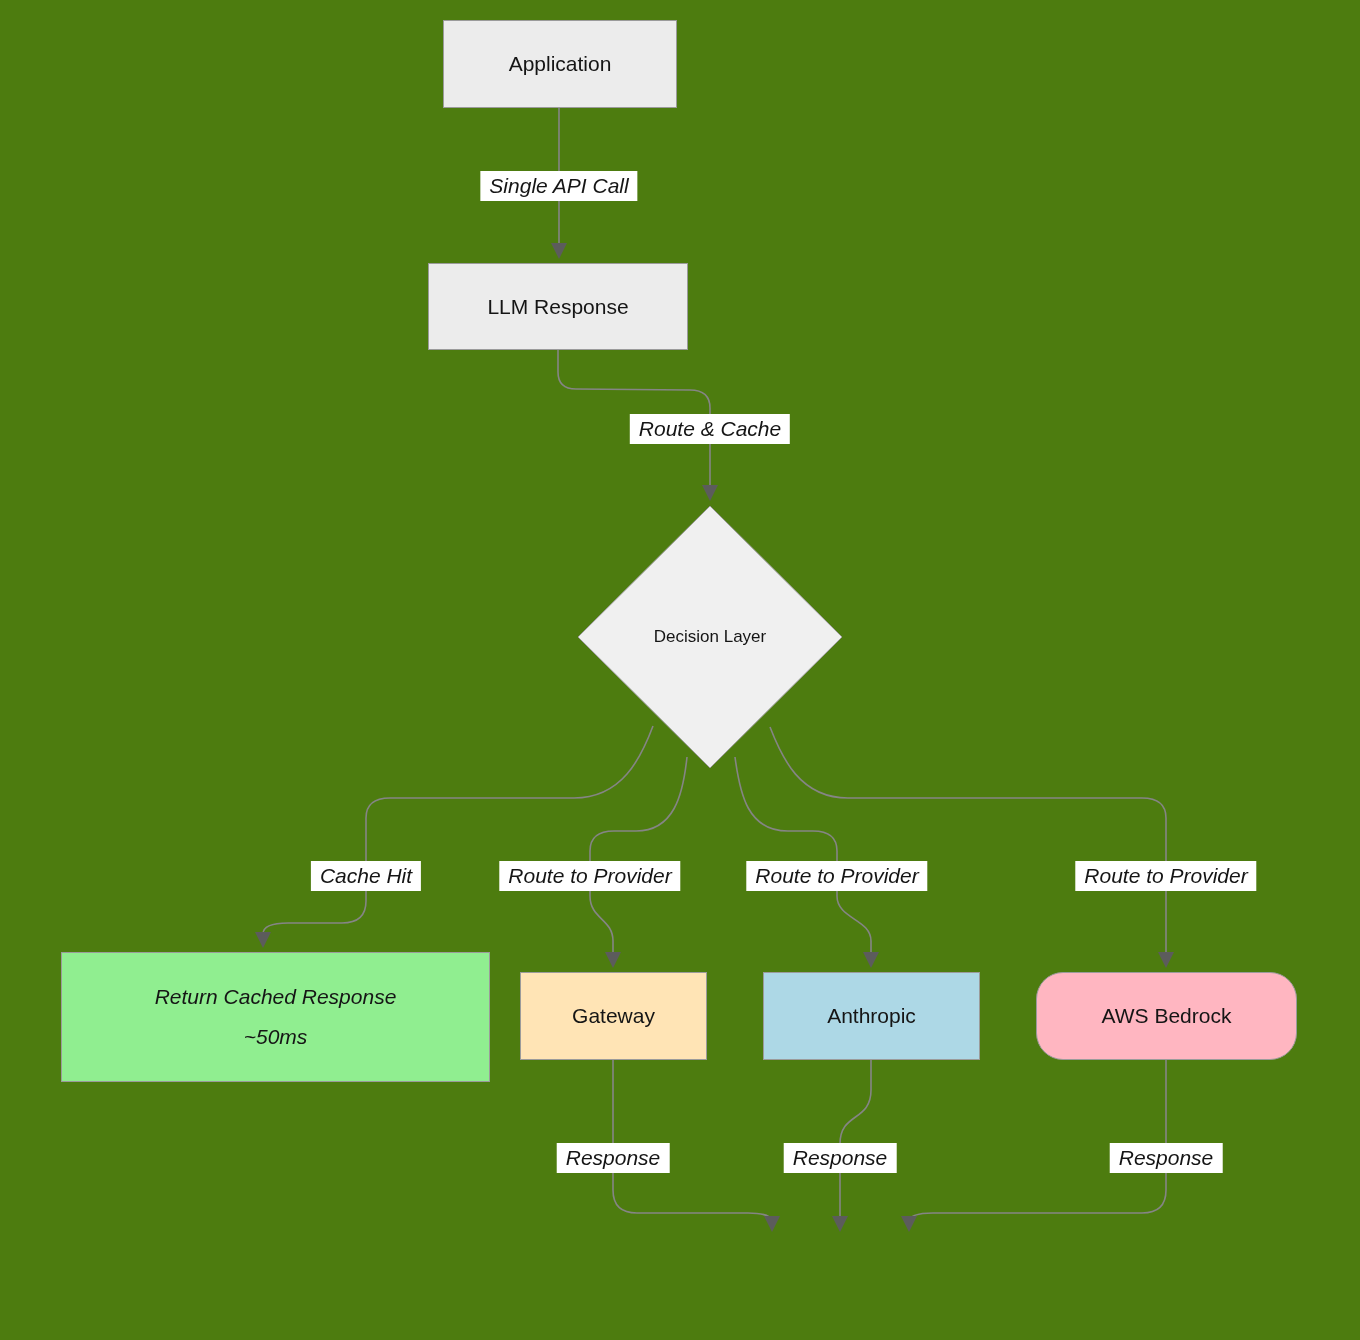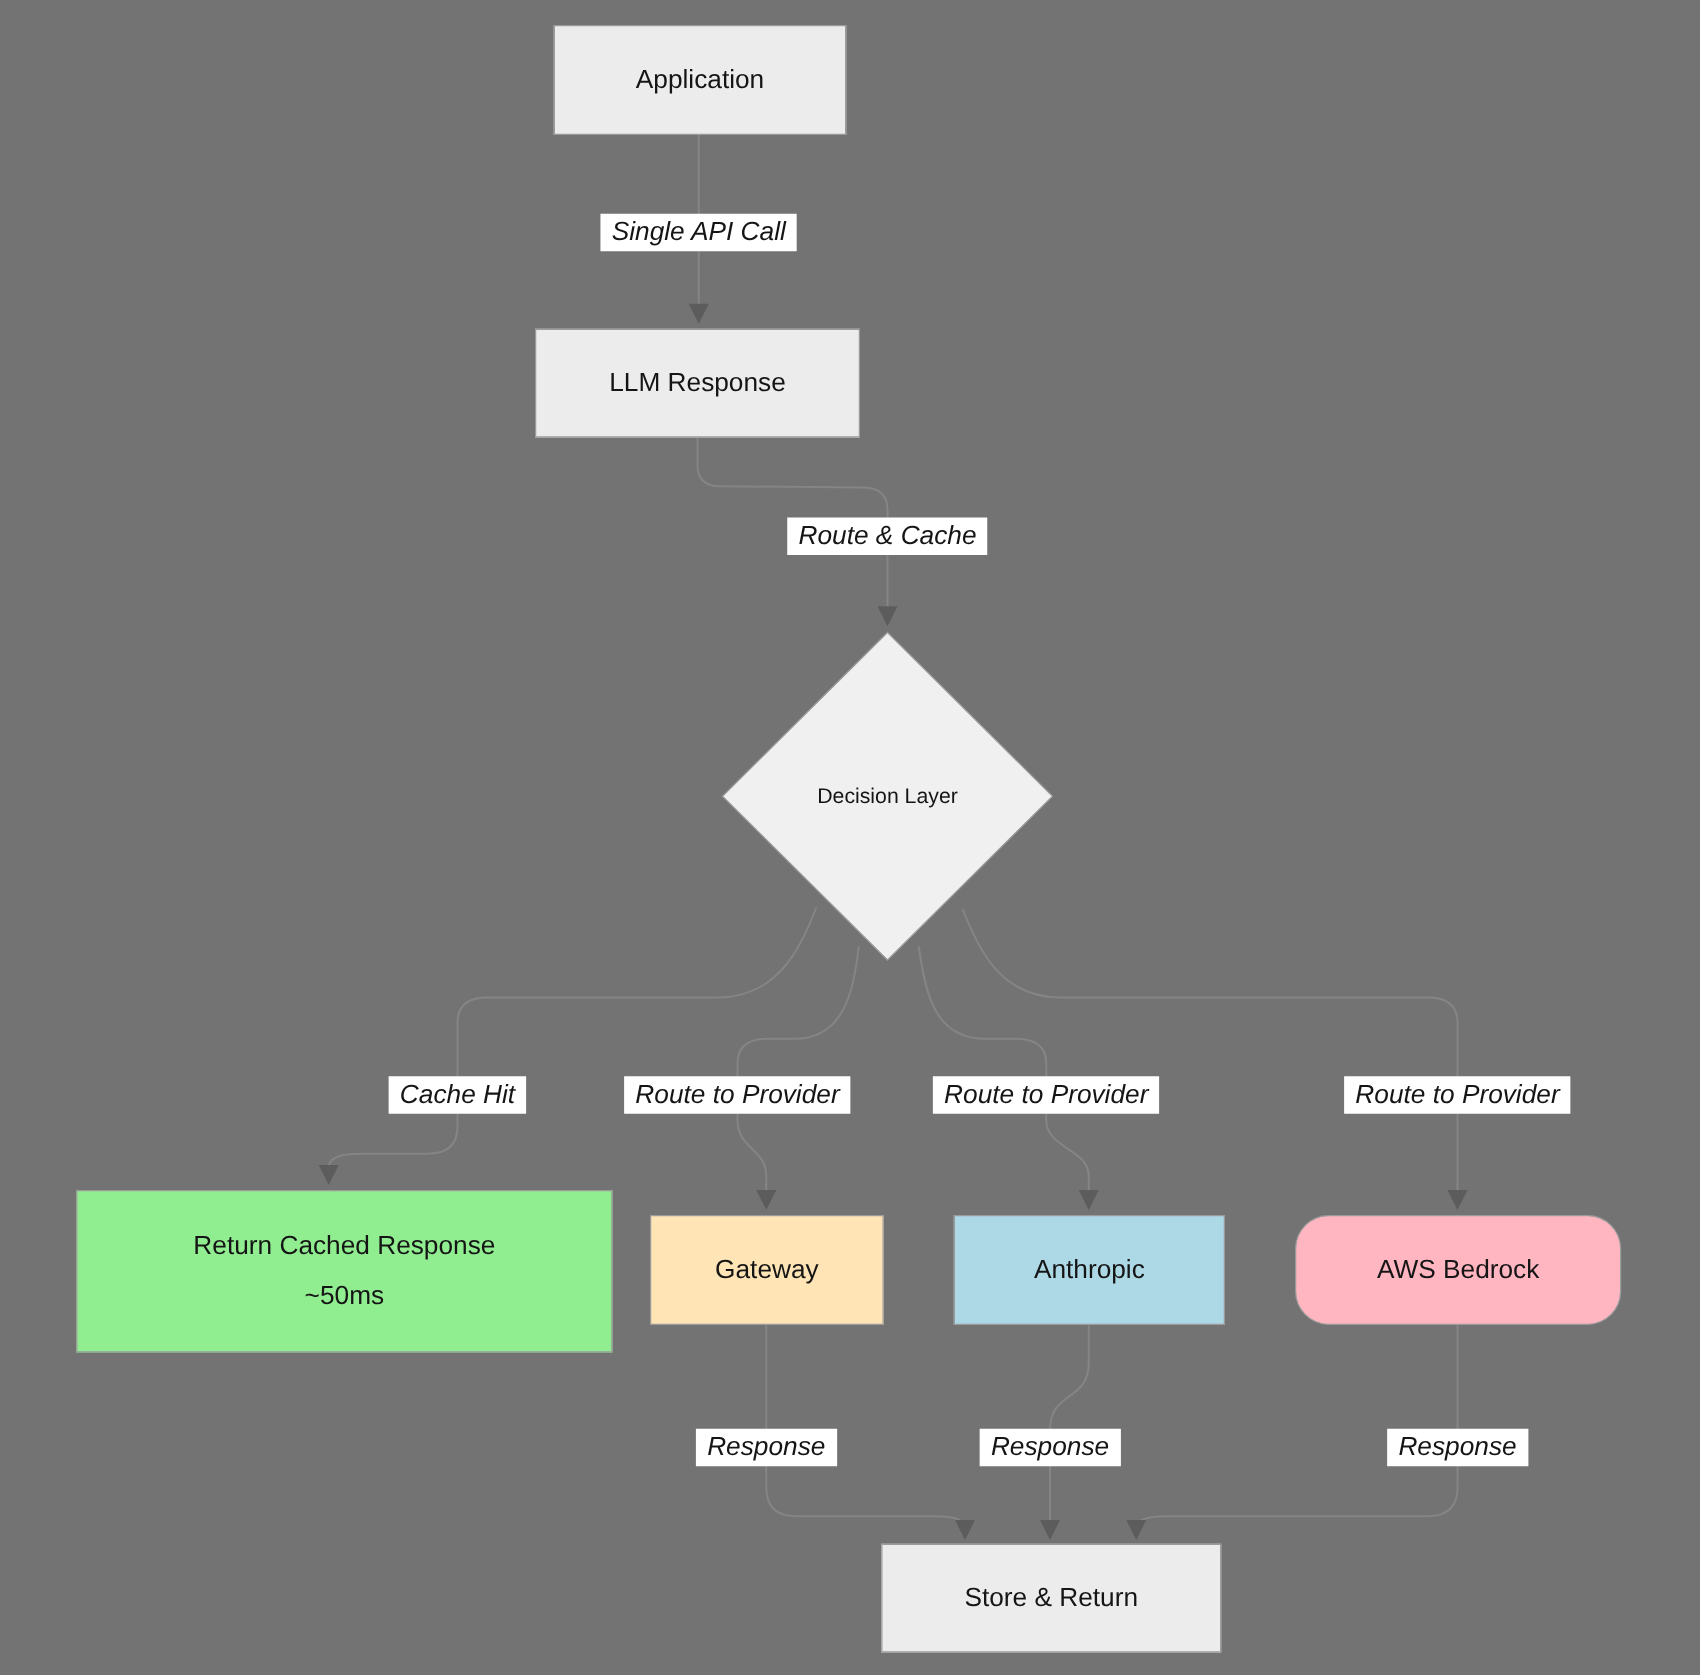--- a/index.html
+++ b/index.html
@@ -5,21 +5,21 @@
   html, body { margin: 0; padding: 0; }
   body {
     width: 1360px; height: 1340px;
     background: #ffffff;
     font-family: "Liberation Sans", sans-serif;
   }
   .canvas {
     position: relative;
     width: 1360px; height: 1340px;
     overflow: hidden;
-    background: #737373;
+    background: #4d7c0f;
   }
   .edges-svg {
     position: absolute; left: 0; top: 0;
     width: 1360px; height: 1340px;
   }
   .edges-svg path.edge { fill: none; stroke-width: 1.6px; }
   .node {
     position: absolute;
     box-sizing: border-box;
     border: 1px solid #9b9b9b;
@@ -75,32 +75,31 @@
 
     <polygon points="710,506 842,637 710,768 578,637" fill="#f0f0f0" stroke="#9b9b9b"></polygon>
   </svg>
 
   <div class="node" style="left: 443px; top: 20px; width: 234px; height: 88px; background-color: rgb(236, 236, 236); border-color: rgb(155, 155, 155);">Application</div>
 
   <div class="node" style="left: 428px; top: 263px; width: 260px; height: 87px; background-color: rgb(236, 236, 236); border-color: rgb(155, 155, 155);">LLM Response</div>
 
   <div class="diamond-label" style="left:710px; top:637px;">Decision Layer</div>
 
-  <div class="node multiline" style="left: 61px; top: 952px; width: 429px; height: 130px; background-color: rgb(144, 238, 144); border-color: rgb(155, 155, 155);">
+  <div class="node multiline" style="left: 61px; top: 952px; width: 429px; height: 130px; background-color: rgb(144, 238, 144); border-color: rgb(155, 155, 155); font-style: italic;">
     <span>Return Cached Response</span>
     <span>~50ms</span>
   </div>
 
   <div class="node" style="left: 520px; top: 972px; width: 187px; height: 88px; background-color: rgb(255, 228, 181); border-color: rgb(155, 155, 155);">Gateway</div>
 
   <div class="node" style="left: 763px; top: 972px; width: 217px; height: 88px; background-color: rgb(173, 216, 230); border-color: rgb(155, 155, 155); text-align: right;">Anthropic</div>
 
   <div class="node" style="left: 1036px; top: 972px; width: 261px; height: 88px; background-color: rgb(255, 182, 193); border-color: rgb(155, 155, 155); border-radius: 27px;">AWS Bedrock</div>
 
-  <div class="node" style="left: 705px; top: 1235px; width: 272px; height: 87px; background-color: rgb(236, 236, 236); border-color: rgb(155, 155, 155);">Store &amp; Return</div>
 
   <div class="edge-label" style="left:559px; top:186px;">Single API Call</div>
 
   <div class="edge-label" style="left:710px; top:429px;">Route &amp; Cache</div>
 
   <div class="edge-label" style="left:366px; top:876px;">Cache Hit</div>
 
   <div class="edge-label" style="left:590px; top:876px;">Route to Provider</div>
 
   <div class="edge-label" style="left:837px; top:876px;">Route to Provider</div>

